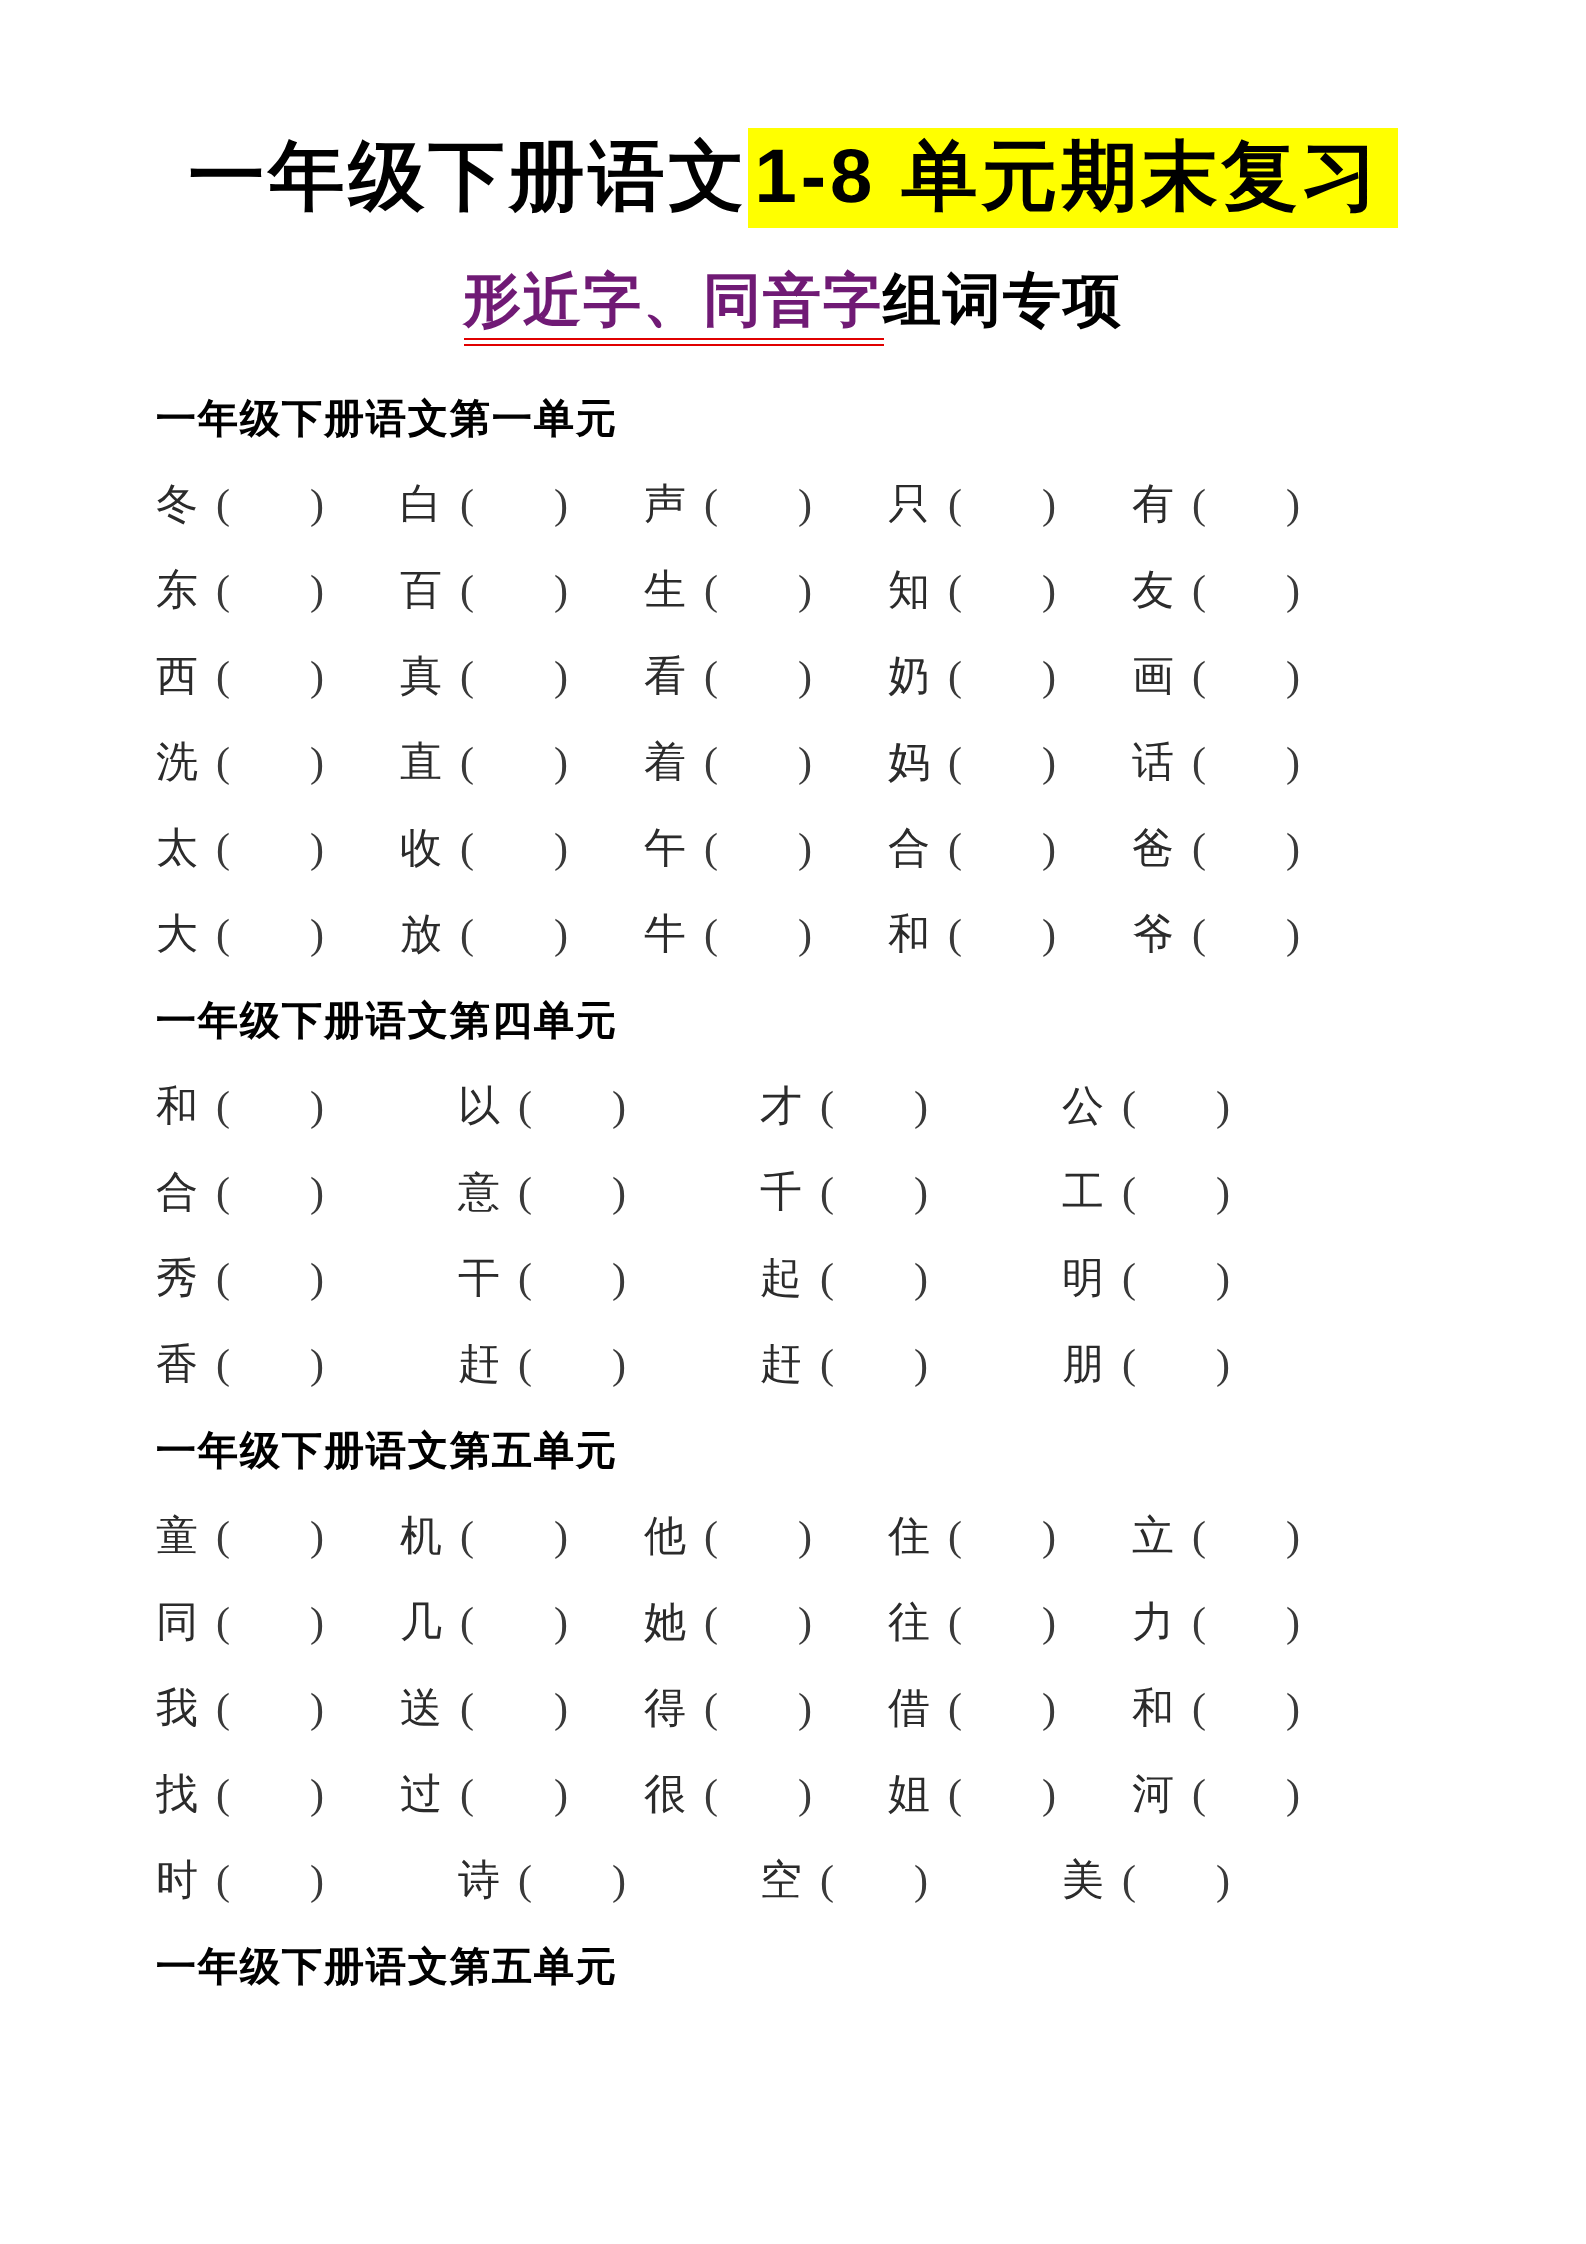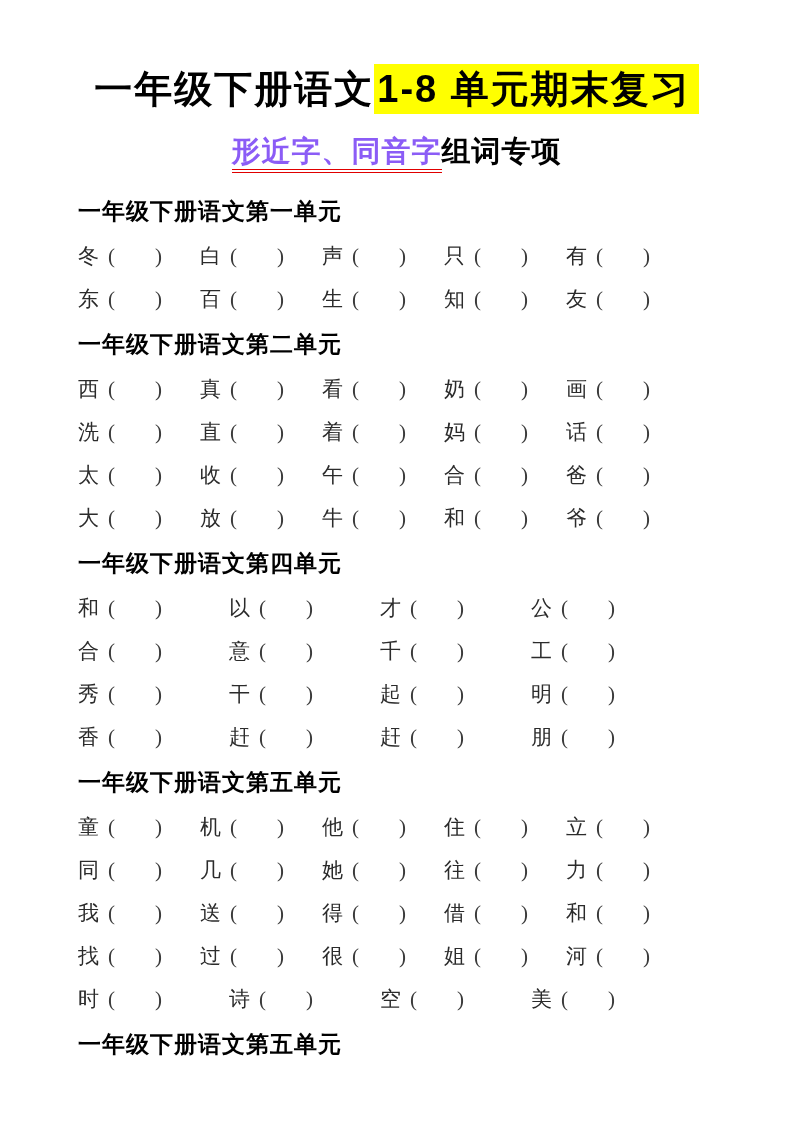--- a/index.html
+++ b/index.html
@@ -15,28 +15,28 @@
     font-size:38px; letter-spacing:2px; color:#000; line-height:1.25;
   }
   .doc-title .hl { background:#ffff00; padding:4px 8px 4px 3px; }
 
   .doc-subtitle {
     text-align:center; margin:20px 0 0 0;
     font-family:"Liberation Sans", sans-serif; font-weight:900;
     font-size:29px; letter-spacing:1px; color:#000; line-height:1.2;
   }
   .doc-subtitle .red {
-    color:#8b5cf6; border-bottom:4px double #e00000; padding-bottom:2px;
+    color:#701a75; border-bottom:4px double #e00000; padding-bottom:2px;
   }
 
   .content { margin:28px 60px 0 78px; }
 
   .unit-heading {
     font-family:"Liberation Sans", sans-serif; font-weight:bold;
-    font-size:23px; color:#000; margin:13px 0 16px 0; letter-spacing:1px;
+    font-size:20px; color:#000; margin:13px 0 16px 0; letter-spacing:1px;
   }
   .unit-section:first-child .unit-heading { margin-top:0; }
 
   .qrow { display:flex; margin:0 0 17px 0; line-height:26px; }
   .qitem { width:122px; white-space:nowrap; font-size:21px; color:#2b2b2b; }
   .qrow.cols4 .qitem { width:151px; }
   .qchar { margin-right:9px; }
   .qopen, .qclose { color:#3a3a3a; font-size:21px; }
   .qblank { display:inline-block; width:40px; height:1px; }
 </style>
@@ -61,21 +61,20 @@
         </div>
         <div class="qrow">
           <span class="qitem"><span class="qchar">东</span><span class="qopen">(</span><span class="qblank"></span><span class="qclose">)</span></span>
           <span class="qitem"><span class="qchar">百</span><span class="qopen">(</span><span class="qblank"></span><span class="qclose">)</span></span>
           <span class="qitem"><span class="qchar">生</span><span class="qopen">(</span><span class="qblank"></span><span class="qclose">)</span></span>
           <span class="qitem"><span class="qchar">知</span><span class="qopen">(</span><span class="qblank"></span><span class="qclose">)</span></span>
           <span class="qitem"><span class="qchar">友</span><span class="qopen">(</span><span class="qblank"></span><span class="qclose">)</span></span>
         </div>
       </div>
       <div class="unit-section">
-        <div class="unit-heading">一年级下册语文第二单元</div>
         <div class="qrow">
           <span class="qitem"><span class="qchar">西</span><span class="qopen">(</span><span class="qblank"></span><span class="qclose">)</span></span>
           <span class="qitem"><span class="qchar">真</span><span class="qopen">(</span><span class="qblank"></span><span class="qclose">)</span></span>
           <span class="qitem"><span class="qchar">看</span><span class="qopen">(</span><span class="qblank"></span><span class="qclose">)</span></span>
           <span class="qitem"><span class="qchar">奶</span><span class="qopen">(</span><span class="qblank"></span><span class="qclose">)</span></span>
           <span class="qitem"><span class="qchar">画</span><span class="qopen">(</span><span class="qblank"></span><span class="qclose">)</span></span>
         </div>
         <div class="qrow">
           <span class="qitem"><span class="qchar">洗</span><span class="qopen">(</span><span class="qblank"></span><span class="qclose">)</span></span>
           <span class="qitem"><span class="qchar">直</span><span class="qopen">(</span><span class="qblank"></span><span class="qclose">)</span></span>

